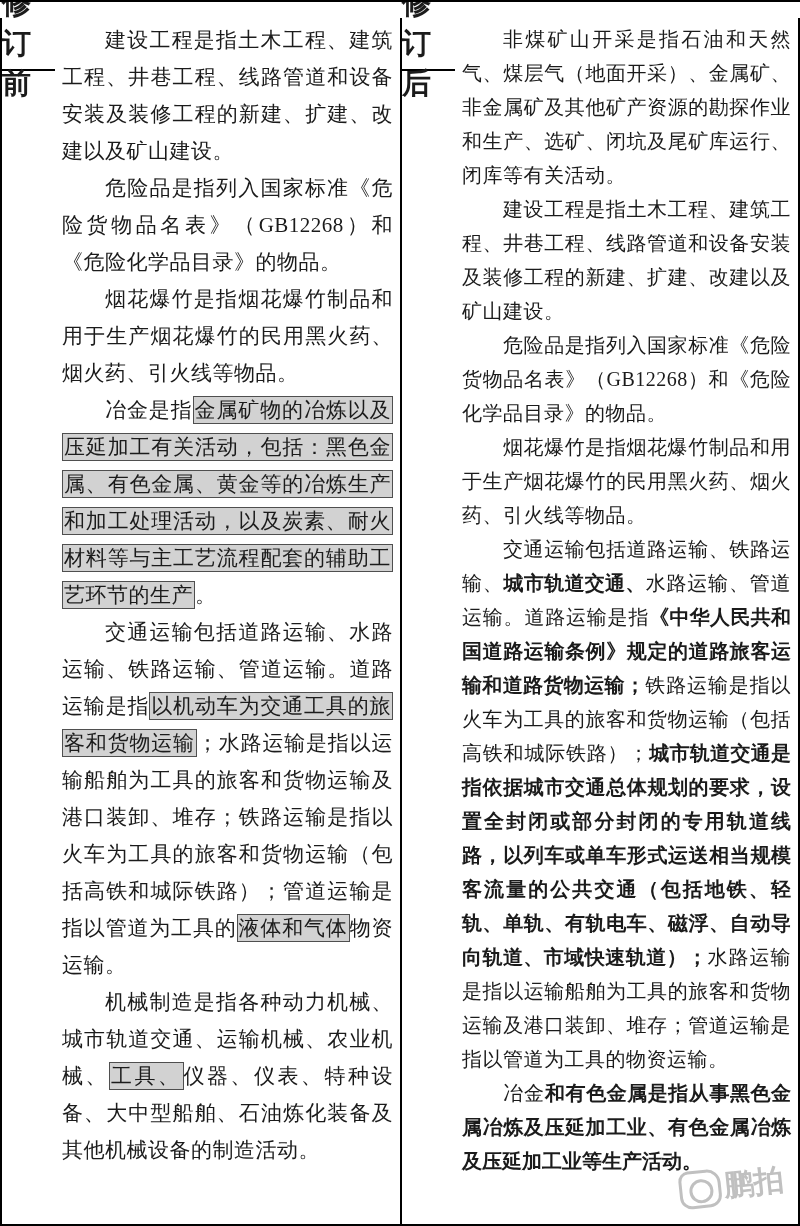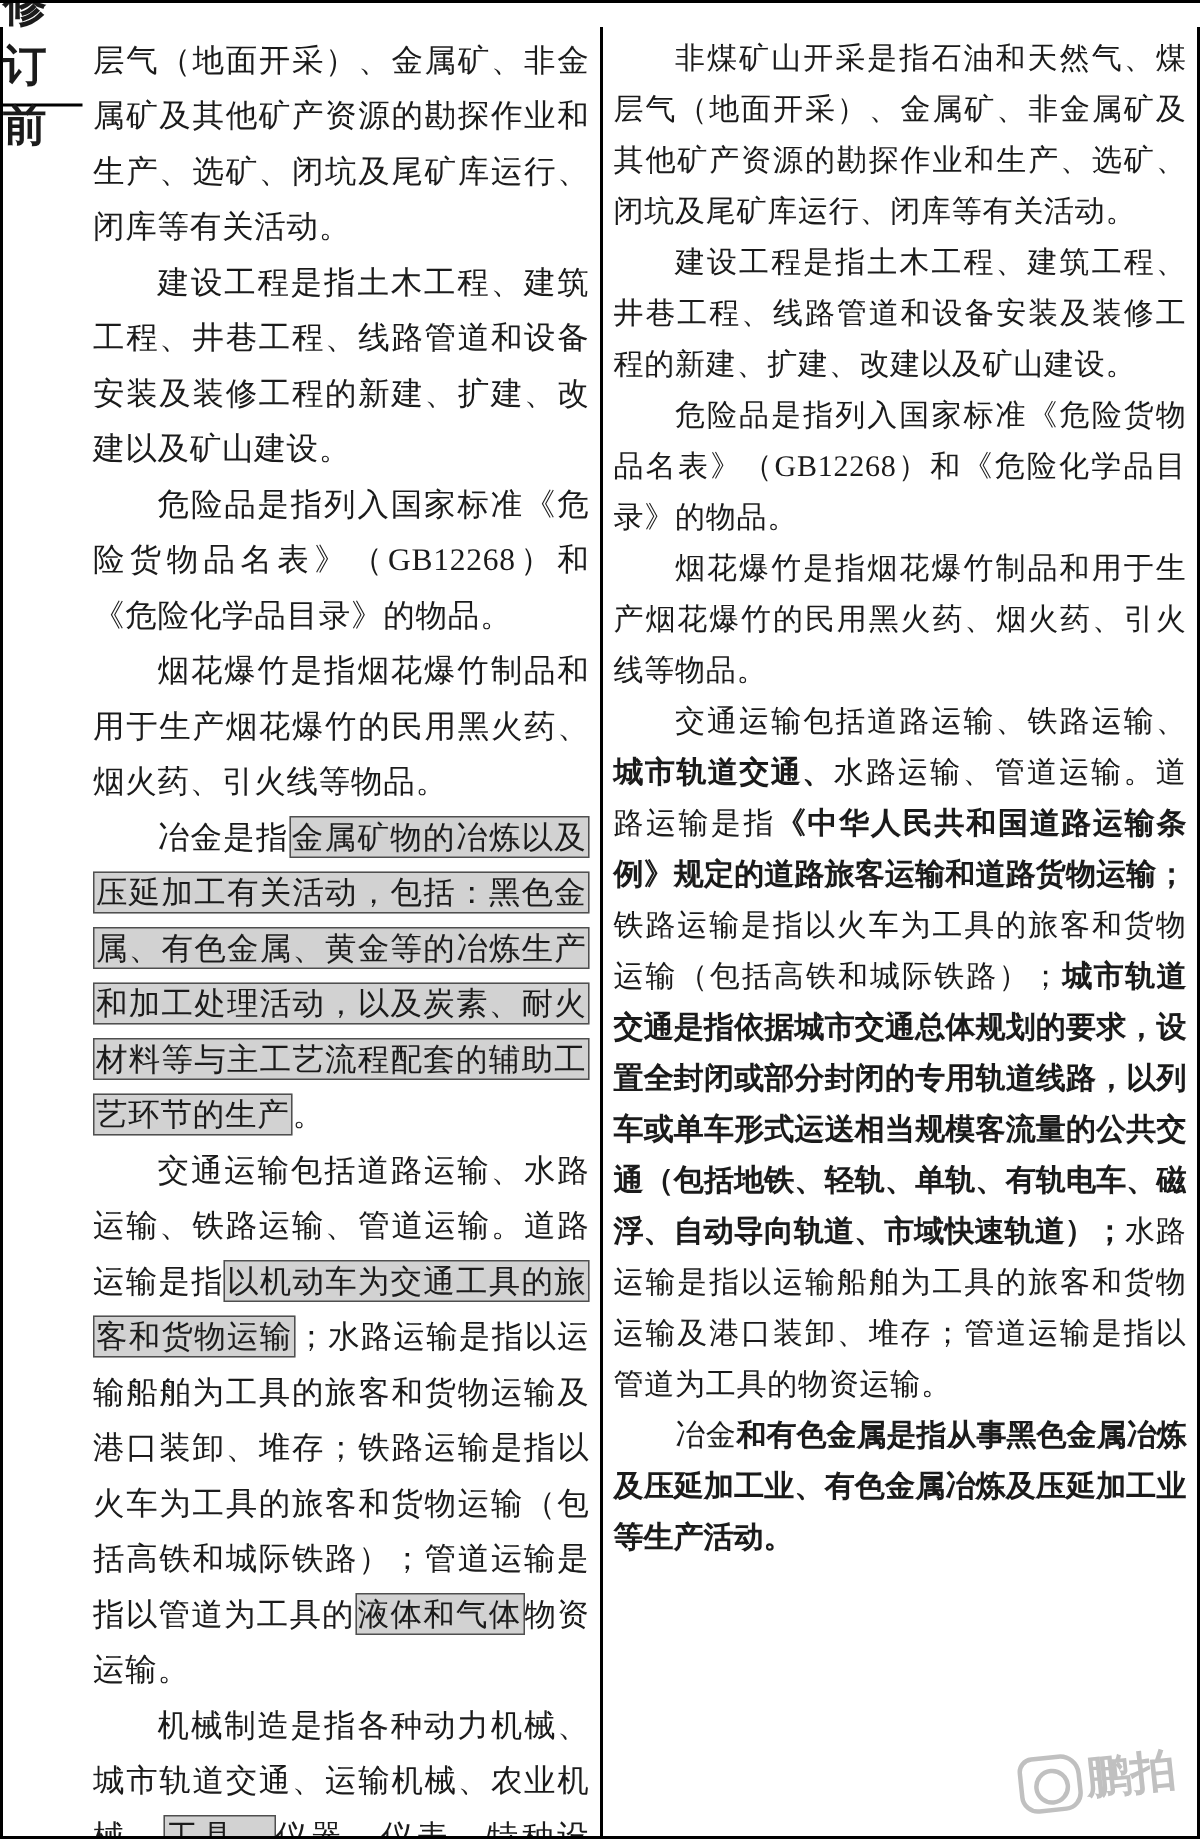--- a/index.html
+++ b/index.html
@@ -76,31 +76,33 @@
 </head>
 <body>
 
 <div class="page">
 
   <div class="col col-left">
     <div class="col-header">
       <span>修订前</span>
     </div>
     <div class="col-body">
-        <p class="para"><span class="run">层气（地面开采）、金属矿、非金属矿及其他矿产资源的勘探作业和生产、选矿、闭坑及尾矿库运行、闭库等有关活动。</span></p>
         <p class="para indent"><span class="run">建设工程是指土木工程、建筑工程、井巷工程、线路管道和设备安装及装修工程的新建、扩建、改建以及矿山建设。</span></p>
         <p class="para indent"><span class="run">危险品是指列入国家标准《危险货物品名表》（GB12268）和《危险化学品目录》的物品。</span></p>
         <p class="para indent"><span class="run">烟花爆竹是指烟花爆竹制品和用于生产烟花爆竹的民用黑火药、烟火药、引火线等物品。</span></p>
         <p class="para indent"><span class="run">冶金是指</span><span class="run hl">金属矿物的冶炼以及压延加工有关活动，包括：黑色金属、有色金属、黄金等的冶炼生产和加工处理活动，以及炭素、耐火材料等与主工艺流程配套的辅助工艺环节的生产</span><span class="run">。</span></p>
         <p class="para indent"><span class="run">交通运输包括道路运输、水路运输、铁路运输、管道运输。道路运输是指</span><span class="run hl">以机动车为交通工具的旅客和货物运输</span><span class="run">；水路运输是指以运输船舶为工具的旅客和货物运输及港口装卸、堆存；铁路运输是指以火车为工具的旅客和货物运输（包括高铁和城际铁路）；管道运输是指以管道为工具的</span><span class="run hl">液体和气体</span><span class="run">物资运输。</span></p>
         <p class="para indent"><span class="run">机械制造是指各种动力机械、城市轨道交通、运输机械、农业机械、</span><span class="run hl">工具、</span><span class="run">仪器、仪表、特种设备、大中型船舶、石油炼化装备及其他机械设备的制造活动。</span></p>
       </div>
   </div>
 
   <div class="col col-right">
+    <div class="col-header">
+      <span>修订后</span>
+    </div>
     <div class="col-body">
         <p class="para indent"><span class="run">非煤矿山开采是指石油和天然气、煤层气（地面开采）、金属矿、非金属矿及其他矿产资源的勘探作业和生产、选矿、闭坑及尾矿库运行、闭库等有关活动。</span></p>
         <p class="para indent"><span class="run">建设工程是指土木工程、建筑工程、井巷工程、线路管道和设备安装及装修工程的新建、扩建、改建以及矿山建设。</span></p>
         <p class="para indent"><span class="run">危险品是指列入国家标准《危险货物品名表》（GB12268）和《危险化学品目录》的物品。</span></p>
         <p class="para indent"><span class="run">烟花爆竹是指烟花爆竹制品和用于生产烟花爆竹的民用黑火药、烟火药、引火线等物品。</span></p>
         <p class="para indent"><span class="run">交通运输包括道路运输、铁路运输、</span><span class="run bold">城市轨道交通、</span><span class="run">水路运输、管道运输。道路运输是指</span><span class="run bold">《中华人民共和国道路运输条例》规定的道路旅客运输和道路货物运输；</span><span class="run">铁路运输是指以火车为工具的旅客和货物运输（包括高铁和城际铁路）；</span><span class="run bold">城市轨道交通是指依据城市交通总体规划的要求，设置全封闭或部分封闭的专用轨道线路，以列车或单车形式运送相当规模客流量的公共交通（包括地铁、轻轨、单轨、有轨电车、磁浮、自动导向轨道、市域快速轨道）；</span><span class="run">水路运输是指以运输船舶为工具的旅客和货物运输及港口装卸、堆存；管道运输是指以管道为工具的物资运输。</span></p>
         <p class="para indent"><span class="run">冶金</span><span class="run bold">和有色金属是指从事黑色金属冶炼及压延加工业、有色金属冶炼及压延加工业等生产活动。</span></p>
       </div>
   </div>
 

